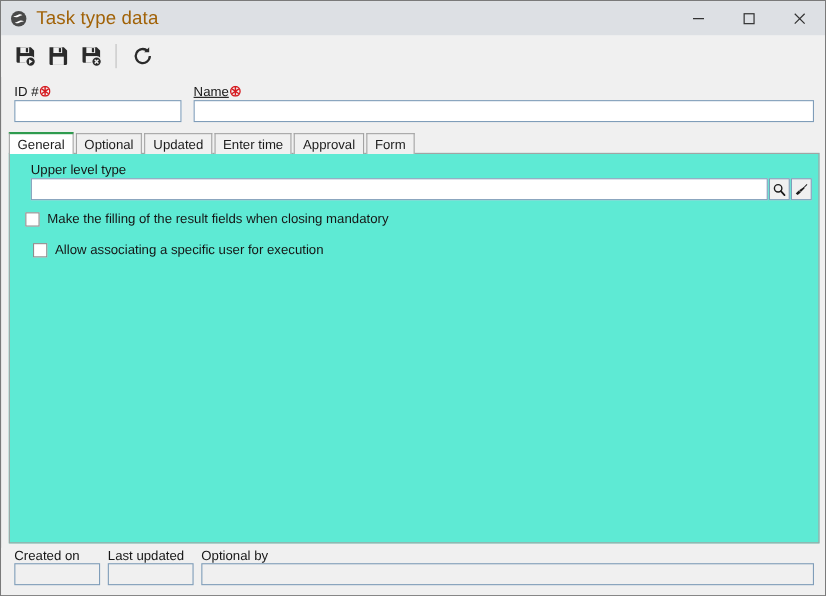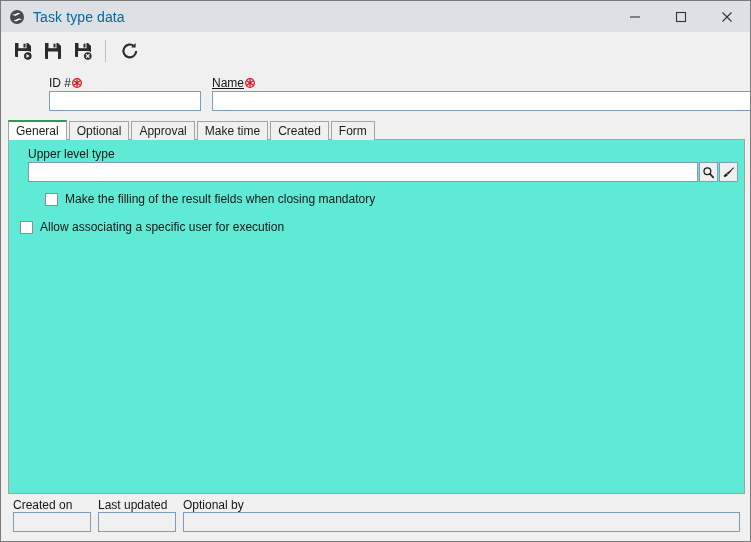--- a/index.html
+++ b/index.html
@@ -35,22 +35,22 @@
   }
   .title-icon {
     margin-left: 8px;
     margin-right: 8px;
     width: 16px;
     height: 16px;
     flex: 0 0 auto;
     display: block;
   }
   .title-text {
-    font-size: 14px;
-    color: #0369a1;
+    font-size: 17px;
+    color: #a16207;
     letter-spacing: 0.1px;
     white-space: nowrap;
   }
   .win-controls {
     position: absolute;
     right: 0;
     top: 0;
     height: 31px;
     display: flex;
     align-items: stretch;
@@ -88,21 +88,20 @@
     background: #bfbfbf;
     margin: 0 9px 0 7px;
   }
 
   
   .headfields {
     position: relative;
     height: 40px;
     padding: 0 12px;
     box-sizing: border-box;
-    margin-left: 36px;
   }
   .field-label {
     position: absolute;
     font-size: 12px;
     color: #161616;
     white-space: nowrap;
     display: flex;
     align-items: center;
     gap: 1px;
   }
@@ -215,22 +214,22 @@
   }
   .lookup-btn + .lookup-btn { margin-left: 1px; }
   .lookup-btn svg { display: block; }
 
   .checkrow {
     position: absolute;
     display: flex;
     align-items: center;
     gap: 7px;
   }
-  #check-row-0 { left: 36px; top: 52px; }
-  #check-row-1 { left: 11px; top: 80px; }
+  #check-row-0 { left: 14px; top: 52px; }
+  #check-row-1 { left: 21px; top: 80px; }
   .cbox {
     width: 13px;
     height: 13px;
     box-sizing: border-box;
     border: 1px solid #8d8d8d;
     background: #ffffff;
     flex: 0 0 auto;
     cursor: default;
   }
   .cb-label {
@@ -360,27 +359,27 @@
   </div>
 
   <div class="tabstrip">
     <div class="tab active">
         <span>General</span>
       </div>
     <div class="tab">
         <span>Optional</span>
       </div>
     <div class="tab">
+        <span>Updated</span>
+      </div>
+    <div class="tab">
+        <span>Enter time</span>
+      </div>
+    <div class="tab">
         <span>Approval</span>
-      </div>
-    <div class="tab">
-        <span>Make time</span>
-      </div>
-    <div class="tab">
-        <span>Created</span>
       </div>
     <div class="tab">
         <span>Form</span>
       </div>
   </div>
 
   <div class="tabpanel">
     <div class="panel-inner">
 
       <div class="field-label" id="upper-label">

